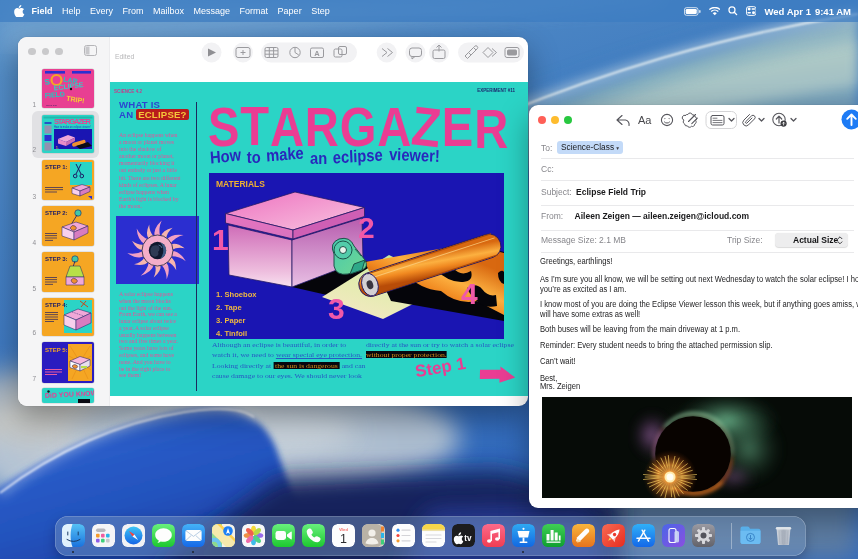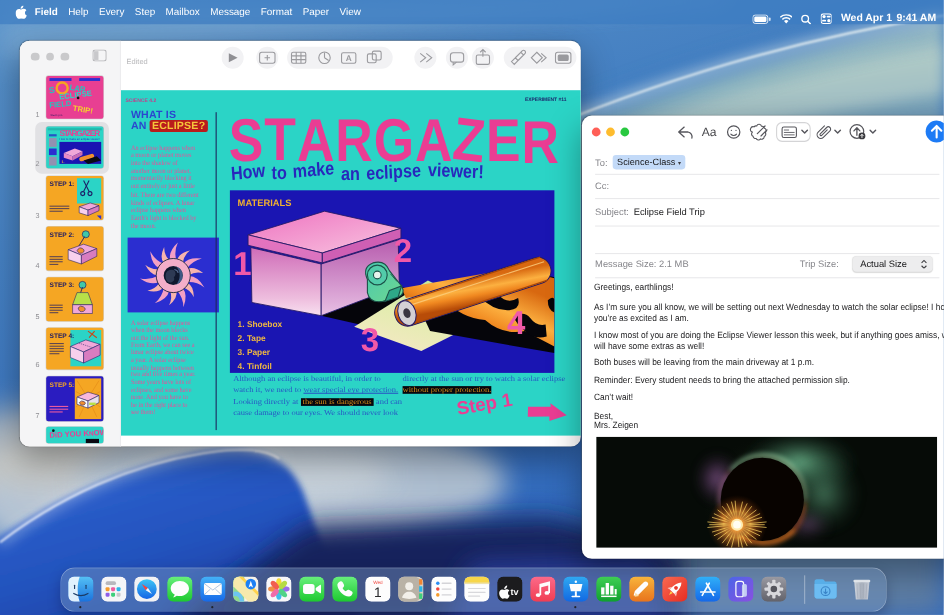--- a/index.html
+++ b/index.html
@@ -7,21 +7,21 @@
 body { font-family:"Liberation Sans", sans-serif; position:relative; }
 #stage { position:absolute; left:0; top:0; width:858px; height:559px; overflow:hidden; }
 .abs { position:absolute; }
 
 
 #menubar { position:absolute; left:0; top:0; width:858px; height:22px; z-index:40;
   display:flex; align-items:center; color:#fff; font-size:9px; }
 #menubar .apple { margin-left:13px; font-size:11px; }
 #menubar .mi { margin-left:9.5px; }
 #menubar .mi.b { font-weight:bold; margin-left:7px; }
-#menubar .right { position:absolute; right:7px; top:0; height:22px; display:flex; align-items:flex-end; gap:8px; font-size:9.5px; font-weight:bold;}
+#menubar .right { position:absolute; right:7px; top:0; height:22px; display:flex; align-items:center; gap:8px; font-size:9.5px; font-weight:bold;}
 
 
 .win { position:absolute; background:#fff; border-radius:9px; box-shadow:0 12px 30px rgba(0,0,0,0.35), 0 0 1px rgba(0,0,0,0.3); }
 #pageswin { left:18px; top:37px; width:510px; height:369px; z-index:10; overflow:hidden; }
 #mailwin { left:529px; top:105px; width:350px; height:403px; z-index:20; overflow:hidden; }
 
 
 .tl { position:absolute; border-radius:50%; width:7.5px; height:7.5px; }
 #pw-titlebar { position:absolute; left:0; top:0; width:100%; height:30px; }
 #pw-title { position:absolute; left:97px; top:6px; font-size:7.5px; font-weight:bold; color:#48484a;margin-top:46px; }
@@ -115,26 +115,26 @@
   <rect x="0" y="0" width="858" height="22" fill="#3c7cc2" opacity="0.7"></rect>
 </svg>
 
 <div id="menubar">
   <svg class="apple" width="10.5" height="12.5" viewBox="0 0 814 1000" style="margin-left:14px;">
         <path fill="#fff" d="M788 341c-6 4-109 62-109 190 0 148 130 200 134 201-1 3-21 71-69 141-43 61-88 123-156 123s-86-40-165-40c-77 0-104 41-167 41s-107-57-157-127C41 787 0 661 0 541c0-192 125-294 248-294 65 0 120 43 161 43 39 0 100-46 174-46 28 0 129 3 205 97zM519 165c31-37 53-88 53-139 0-7-1-14-2-20-50 2-110 34-146 75-29 33-56 84-56 136 0 8 1 16 2 18 3 1 8 2 13 2 45 0 102-30 136-72z"></path>
       </svg>
   <span class="mi b">Field</span>
   <span class="mi">Help</span>
   <span class="mi">Every</span>
-  <span class="mi">Step</span>
+  <span class="mi">From</span>
   <span class="mi">Mailbox</span>
   <span class="mi">Message</span>
   <span class="mi">Format</span>
   <span class="mi">Paper</span>
-  <span class="mi">View</span>
+  <span class="mi">Step</span>
   <span class="right">
     <svg width="17" height="9" viewBox="0 0 20 10">
           <rect x="0.5" y="0.5" width="16" height="9" rx="2.5" fill="none" stroke="#fff" stroke-opacity="0.9"></rect>
           <rect x="2" y="2" width="13" height="6" rx="1.5" fill="#fff"></rect>
           <rect x="17.7" y="3.2" width="1.8" height="3.6" rx="0.9" fill="#fff" fill-opacity="0.8"></rect>
         </svg>
     <svg width="11.5" height="9" viewBox="0 0 13 10">
           <path d="M6.5,9.3 L8.8,6.9 A3.4,3.4 0 0 0 4.2,6.9 Z" fill="#fff"></path>
           <path d="M2.5,5.1 A5.8,5.8 0 0 1 10.5,5.1" fill="none" stroke="#fff" stroke-width="1.5"></path>
           <path d="M0.4,2.9 A8.8,8.8 0 0 1 12.6,2.9" fill="none" stroke="#fff" stroke-width="1.5"></path>
@@ -534,26 +534,27 @@
     </g>
     <circle cx="322.5" cy="14.5" r="10" fill="#1d7bf5"></circle>
     <path d="M322.5,20 L322.5,10 M318.2,13.8 L322.5,9.5 L326.8,13.8" stroke="#fff" stroke-width="1.9" fill="none" stroke-linecap="round" stroke-linejoin="round"></path>
   </svg>
 
   <div class="abs" style="left:12px;top:37.5px;font-size:8.5px;color:#86868b;">To:</div>
   <div class="abs" style="left:28px;top:35.5px;height:13px;background:#c3daf8;border-radius:3px;font-size:8.3px;color:#18181a;line-height:13px;padding:0 4px;">Science-Class <span style="font-size:5.5px;color:#3c3c40;">▾</span></div>
   <div class="abs" style="left:12px;top:52.5px;width:313px;height:1px;background:#e9e9eb;"></div>
   <div class="abs" style="left:12px;top:58.5px;font-size:8.5px;color:#86868b;">Cc:</div>
   <div class="abs" style="left:12px;top:74.5px;width:313px;height:1px;background:#e9e9eb;"></div>
-  <div class="abs" style="left:12px;top:81.5px;font-size:8.5px;color:#86868b;">Subject: <span style="color:#1a1a1c;font-weight:normal;margin-left:2px;">Eclipse Field Trip</span></div>
+  <div class="abs" style="left:12px;top:81.5px;font-size:8.5px;color:#86868b;">Subject: <span style="color:#1a1a1c;font-weight:bold;margin-left:2px;">Eclipse Field Trip</span></div>
   <div class="abs" style="left:12px;top:99.5px;width:313px;height:1px;background:#e9e9eb;"></div>
+  <div class="abs" style="left:12px;top:105.5px;font-size:8.5px;color:#86868b;">From: <span style="color:#1a1a1c;font-weight:bold;margin-left:9px;">Aileen Zeigen — aileen.zeigen@icloud.com</span></div>
   <div class="abs" style="left:12px;top:124.5px;width:313px;height:1px;background:#e9e9eb;"></div>
   <div class="abs" style="left:12px;top:130px;font-size:8.5px;color:#86868b;">Message Size: 2.1 MB</div>
   <div class="abs" style="left:198px;top:130px;font-size:8.5px;color:#86868b;">Trip Size:</div>
-  <div class="abs" style="left:246px;top:127.5px;width:73px;height:14.5px;background:#ededee;border-radius:4px;box-shadow:0 0.5px 1px rgba(0,0,0,0.15);font-size:8.5px;color:#141416;line-height:14.5px;padding-left:7px;">Actual Size
+  <div class="abs" style="left:246px;top:127.5px;width:73px;height:14.5px;background:#ededee;border-radius:4px;box-shadow:0 0.5px 1px rgba(0,0,0,0.15);font-size:8.5px;color:#141416;line-height:14.5px;padding-left:18px;font-weight:bold;">Actual Size
     <svg class="abs" style="right:5px;top:3.2px;" width="6" height="8.6" viewBox="0 0 6 8.6">
           <path d="M0.8,3 L3,0.8 L5.2,3 M0.8,5.6 L3,7.8 L5.2,5.6" fill="none" stroke="#3c3c40" stroke-width="1"></path>
         </svg>
   </div>
   <div class="abs" style="left:12px;top:147px;width:313px;height:1px;background:#e9e9eb;"></div>
 
   <div id="mailbody" class="abs" style="left:11px;top:0;width:420px;font-size:8.3px;line-height:9.6px;color:#1c1c1e;transform:scaleX(0.917);transform-origin:left top;">
     <div class="abs" style="left:0;top:152.2px;">Greetings, earthlings!</div>
     <div class="abs" style="left:0;top:170.3px;">As I’m sure you all know, we will be setting out next Wednesday to watch the solar eclipse! I hope<br>you’re as excited as I am.</div>
     <div class="abs" style="left:0;top:195.3px;">I know most of you are doing the Eclipse Viewer lesson this week, but if anything goes amiss, we<br>will have some extras as well!</div>

